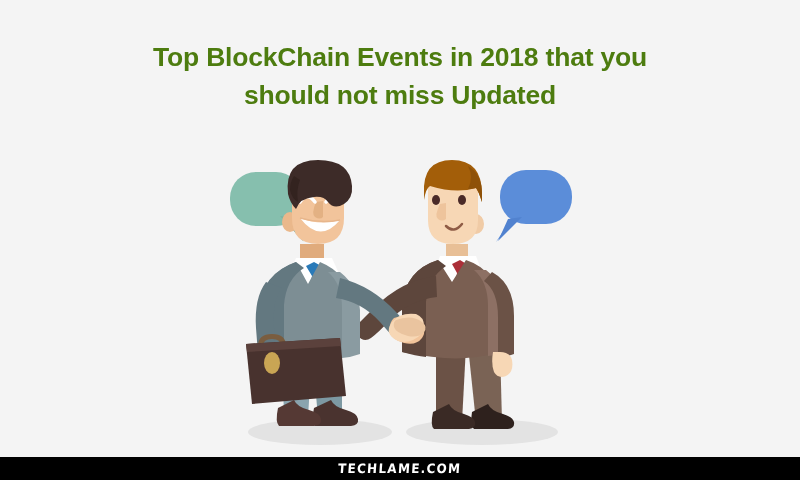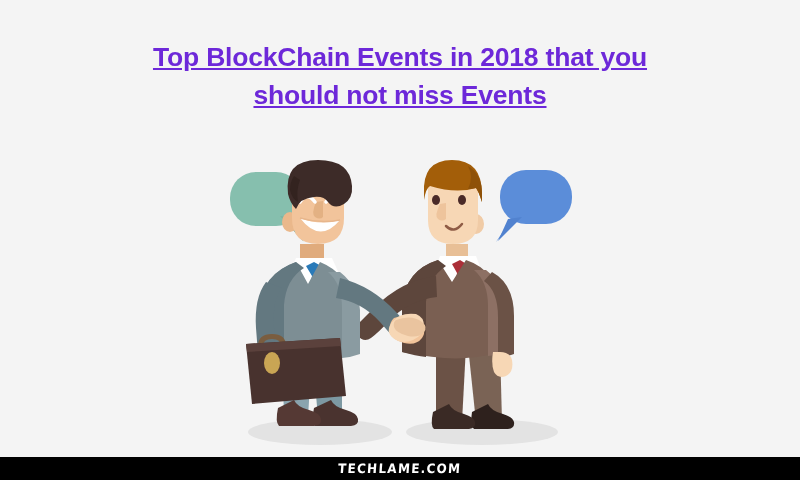--- a/index.html
+++ b/index.html
@@ -26,28 +26,27 @@
     position: absolute;
     left: 0;
     top: 38px;
     width: 800px;
     text-align: center;
     padding: 0 95px;
     box-sizing: border-box;
   }
   .title-line {
     display: block;
-    color: #6d28d9;
+    color: #4d7c0f;
     font-family: "Liberation Sans", sans-serif;
     font-weight: bold;
     font-size: 26.5px;
     line-height: 38px;
     letter-spacing: -0.2px;
     white-space: nowrap;
-    text-decoration: underline;
   }
   .title-line.l2 { white-space: normal; }
 
   
   #illustration {
     position: absolute;
     left: 200px;
     top: 160px;
     width: 400px;
     height: 290px;
@@ -75,21 +74,21 @@
     transform: skewX(-4deg) scaleY(1.08);
   }
 </style>
 </head>
 <body>
 
 <div id="canvas">
 
   <div class="title-block">
     <span class="title-line l1">Top BlockChain Events in 2018 that you</span>
-    <span class="title-line l2">should not miss Events</span>
+    <span class="title-line l2">should not miss Updated</span>
   </div>
 
   <div id="illustration">
     <svg width="400" height="290" viewBox="0 0 400 290" xmlns="http://www.w3.org/2000/svg">
 
       <ellipse cx="120" cy="272" rx="72" ry="13" fill="#e3e3e3"></ellipse>
       <ellipse cx="282" cy="272" rx="76" ry="13" fill="#e3e3e3"></ellipse>
 
       <g>
         <rect x="30" y="12" width="72" height="54" rx="26" ry="26" fill="#86bfae"></rect>

